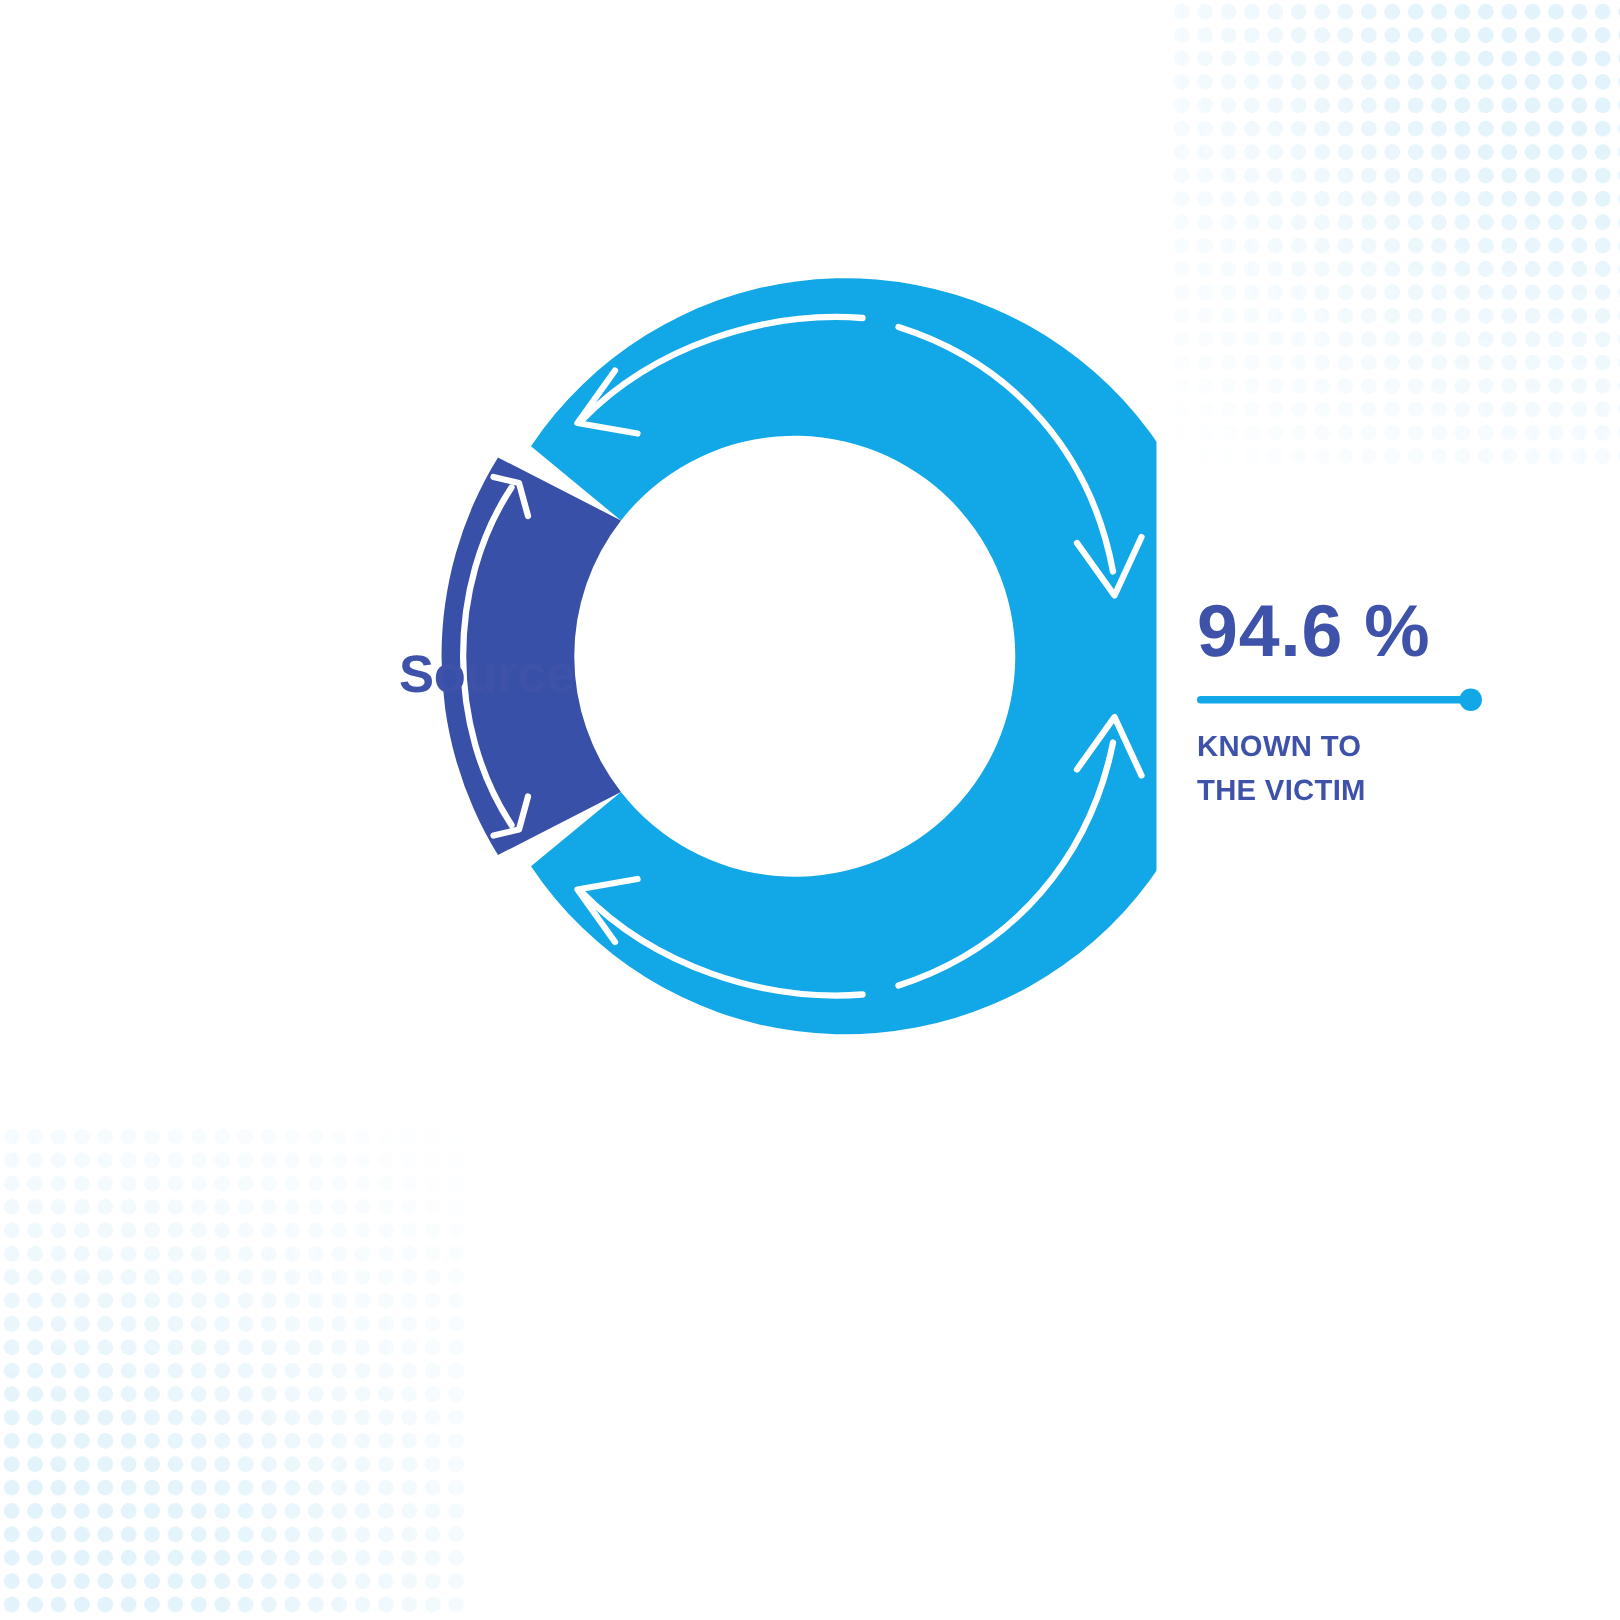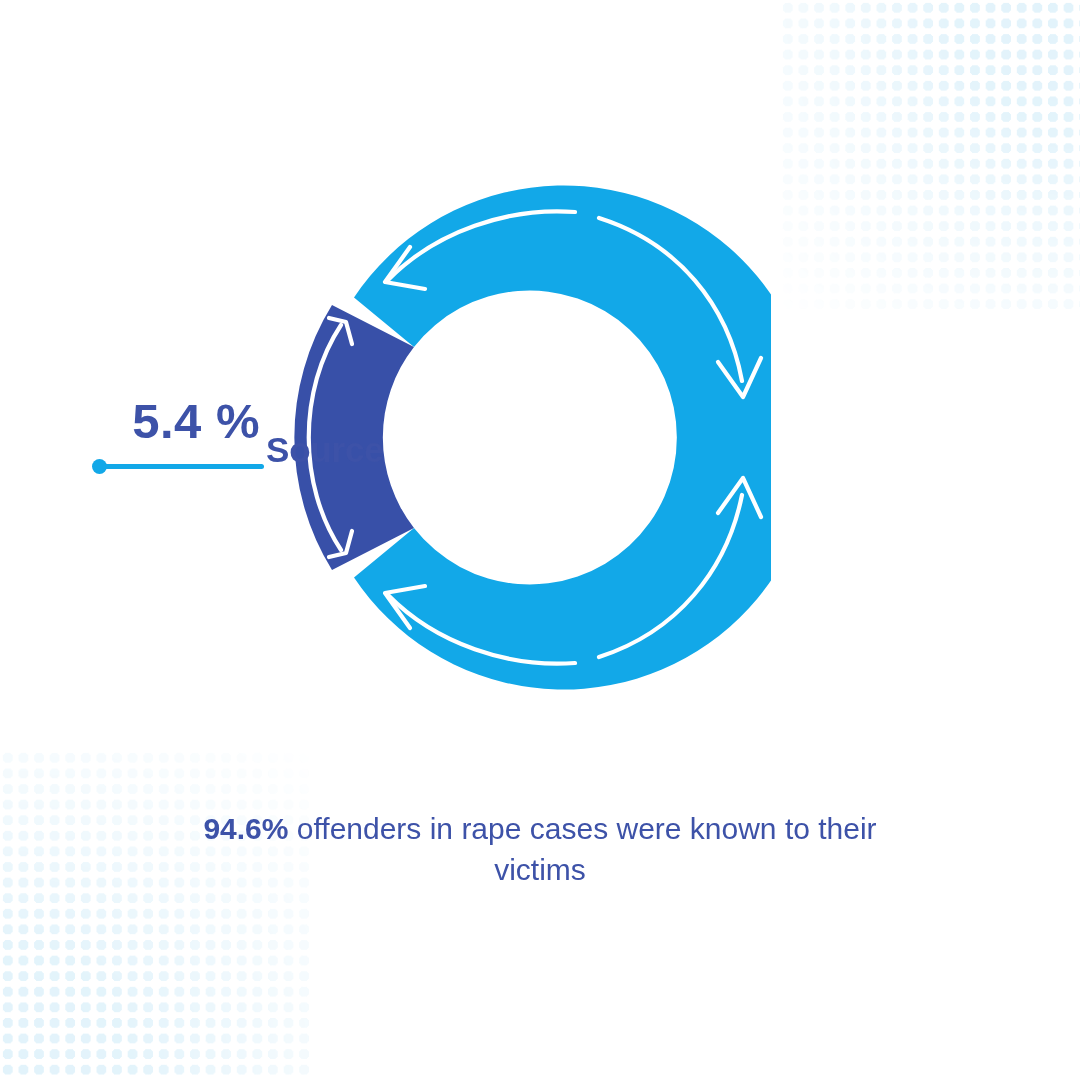--- a/index.html
+++ b/index.html
@@ -181,26 +181,27 @@
         <polyline points="63,133 80,137 86,159"></polyline>
         <polyline points="63,372 80,368 86,346"></polyline>
       </g>
     </svg>
   </div>
 
   <div class="center-label">
     <div>Source</div>
   </div>
 
-  <div class="stat stat-left">
-    <div class="stat-value">5.4 %</div>
+
+  <div class="stat stat-right">
+    <div class="stat-value">94.6 %</div>
     <div class="connector">
+      <span class="bar"></span>
       <span class="knob"></span>
-      <span class="bar"></span>
+    </div>
+    <div class="stat-caption">
+      <div>KNOWN TO</div>
+      <div>THE VICTIM</div>
     </div>
   </div>
 
 
-  <div id="bottom-caption">
-    <span class="hl">94.6%</span><span> offenders in rape cases were known to their victims</span>
-  </div>
-
 </div>
 
 </body></html>

